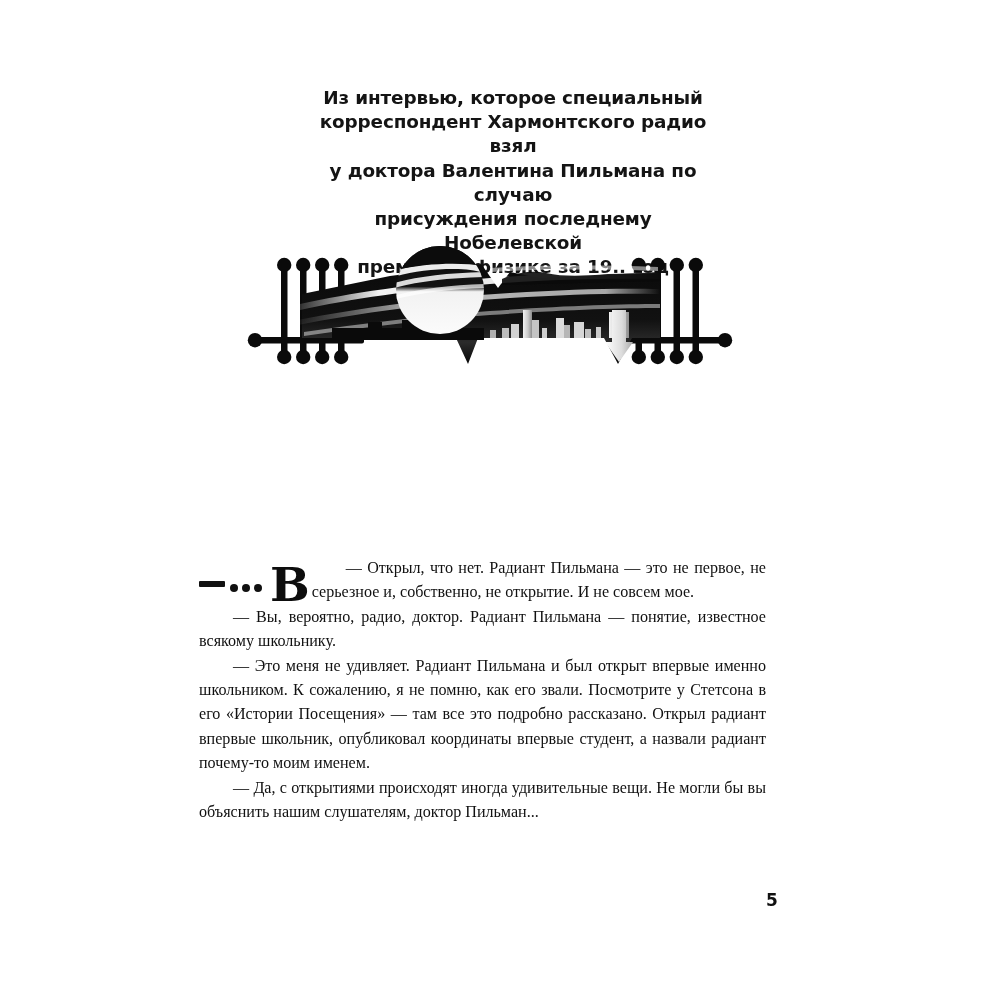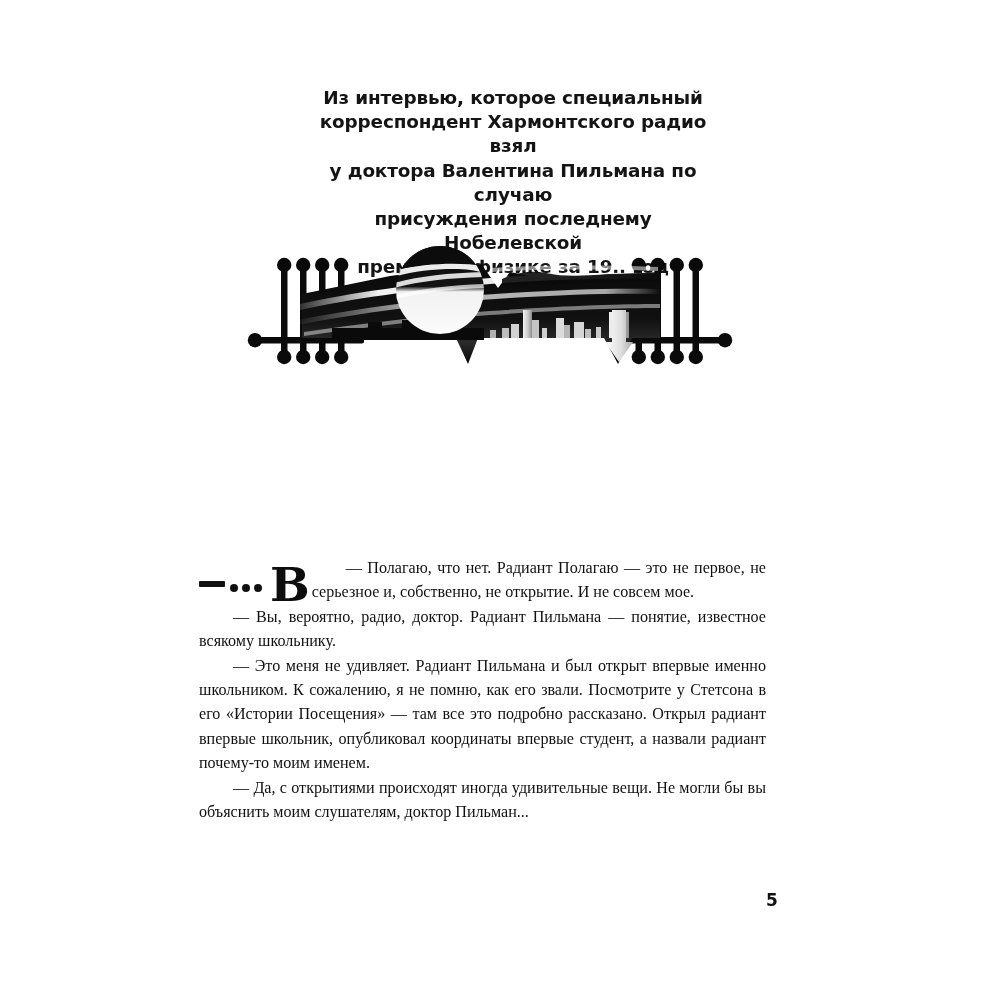--- a/index.html
+++ b/index.html
@@ -288,21 +288,21 @@
   </div>
 
   <div class="body-text">
     <p class="first">
       <span class="dropcap-wrap">
         <span class="dc-dash"></span>
         <span class="dc-dots"><i></i><i></i><i></i></span>
         <span class="dc-letter">В</span>
       </span>
     </p>
-    <p><span>— Полагаю, что нет. Радиант Полагаю — это не первое, не серьезное и, собственно, не открытие. И не совсем мое.</span></p>
+    <p><span>— Открыл, что нет. Радиант Пильмана — это не первое, не серьезное и, собственно, не открытие. И не совсем мое.</span></p>
     <p><span>— Вы, вероятно, радио, доктор. Радиант Пильмана — понятие, известное всякому школьнику.</span></p>
     <p><span>— Это меня не удивляет. Радиант Пильмана и был открыт впервые именно школьником. К сожалению, я не помню, как его звали. Посмотрите у Стетсона в его «Истории Посещения» — там все это подробно рассказано. Открыл радиант впервые школьник, опубликовал координаты впервые студент, а назвали радиант почему-то моим именем.</span></p>
-    <p><span>— Да, с открытиями происходят иногда удивительные вещи. Не могли бы вы объяснить моим слушателям, доктор Пильман...</span></p>
+    <p><span>— Да, с открытиями происходят иногда удивительные вещи. Не могли бы вы объяснить нашим слушателям, доктор Пильман...</span></p>
   </div>
 
   <div class="folio">5</div>
 
 </div>
 
 </body></html>

